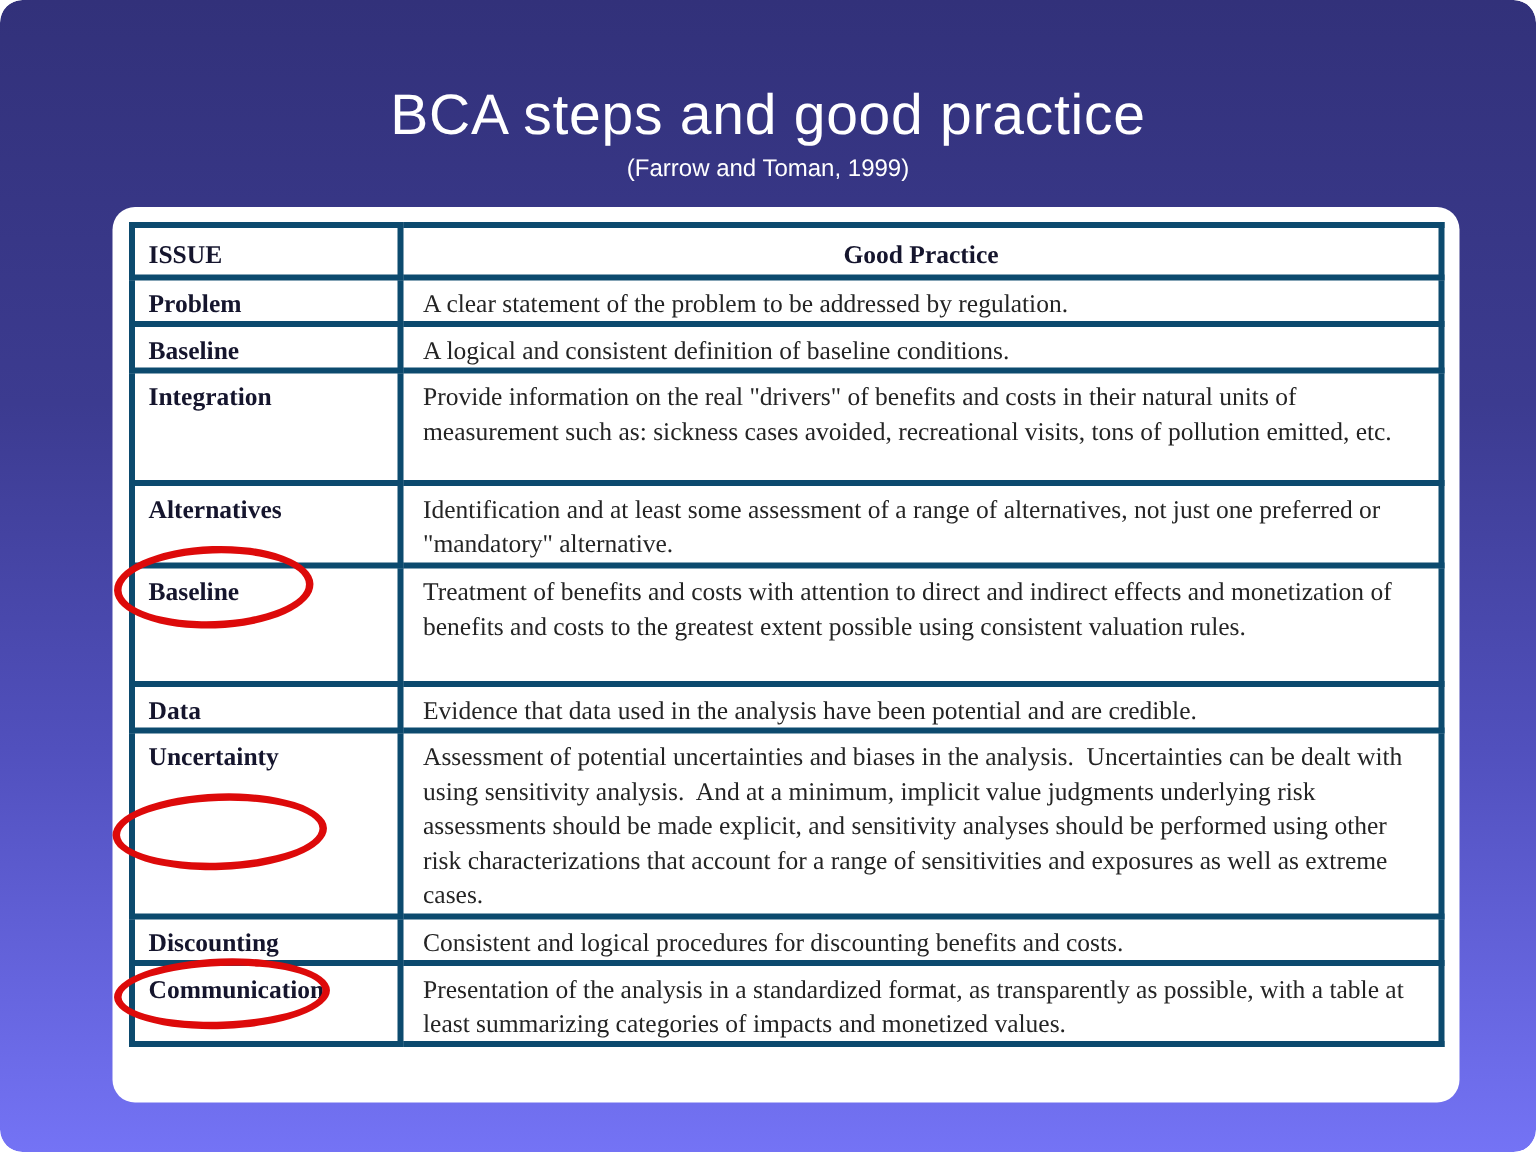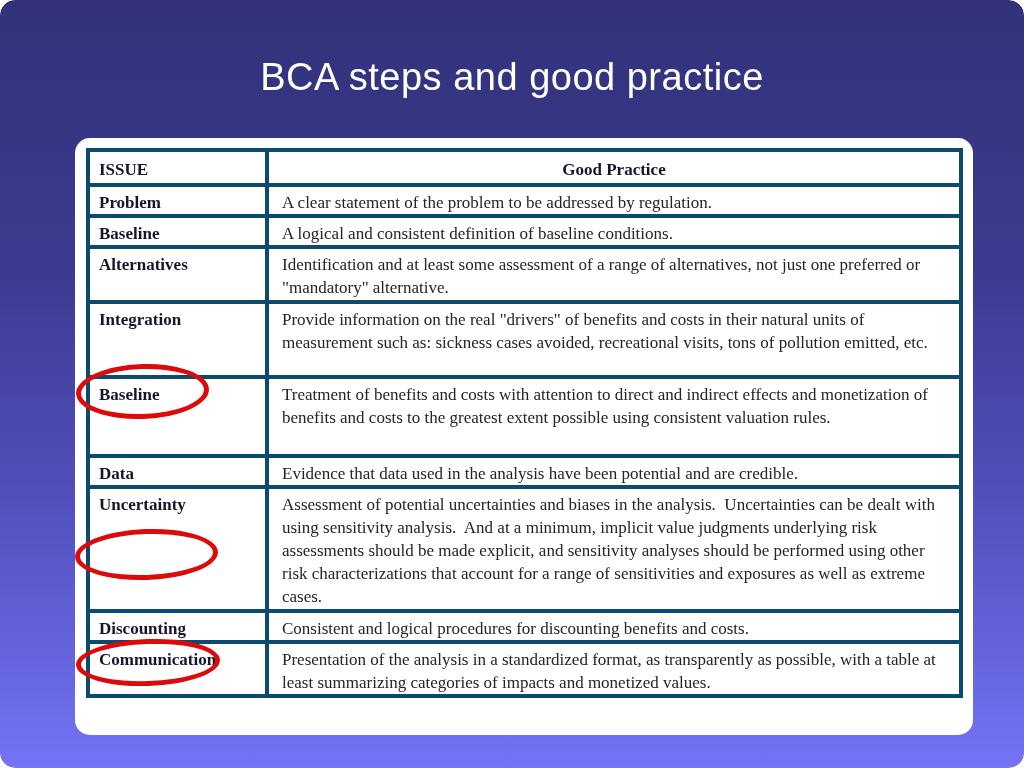--- a/index.html
+++ b/index.html
@@ -91,20 +91,21 @@
   .ellipse-valuation   { left: 76px; top: 364px; width: 133px; height: 55px; }
   .ellipse-uncertainty { left: 75px; top: 529px; width: 143px; height: 51px; }
   .ellipse-discounting { left: 76px; top: 639px; width: 144px; height: 47px; }
 </style>
 </head>
 <body>
 
 <div class="slide">
 
   <div class="title">BCA steps and good practice</div>
+  <div class="subtitle">(Farrow and Toman, 1999)</div>
 
   <div class="panel">
     <table class="bca">
       <colgroup>
           <col style="width:179px">
           <col>
         </colgroup>
       <thead>
         <tr style="height:33px">
           <th class="issue-h">ISSUE</th>
@@ -113,27 +114,27 @@
       </thead>
       <tbody>
         <tr style="height:29px">
           <td class="issue">Problem</td>
           <td class="practice">A clear statement of the problem to be addressed by regulation.</td>
         </tr>
         <tr style="height:20px">
           <td class="issue">Baseline</td>
           <td class="practice">A logical and consistent definition of baseline conditions.</td>
         </tr>
+        <tr style="height:75px">
+          <td class="issue">Integration</td>
+          <td class="practice">Provide information on the real "drivers" of benefits and costs in their natural units of measurement such as: sickness cases avoided, recreational visits, tons of pollution emitted, etc.</td>
+        </tr>
         <tr style="height:55px">
           <td class="issue">Alternatives</td>
           <td class="practice">Identification and at least some assessment of a range of alternatives, not just one preferred or "mandatory" alternative.</td>
-        </tr>
-        <tr style="height:75px">
-          <td class="issue">Integration</td>
-          <td class="practice">Provide information on the real "drivers" of benefits and costs in their natural units of measurement such as: sickness cases avoided, recreational visits, tons of pollution emitted, etc.</td>
         </tr>
         <tr style="height:79px">
           <td class="issue">Baseline</td>
           <td class="practice">Treatment of benefits and costs with attention to direct and indirect effects and monetization of benefits and costs to the greatest extent possible using consistent valuation rules.</td>
         </tr>
         <tr style="height:29px">
           <td class="issue">Data</td>
           <td class="practice">Evidence that data used in the analysis have been potential and are credible.</td>
         </tr>
         <tr style="height:124px">

